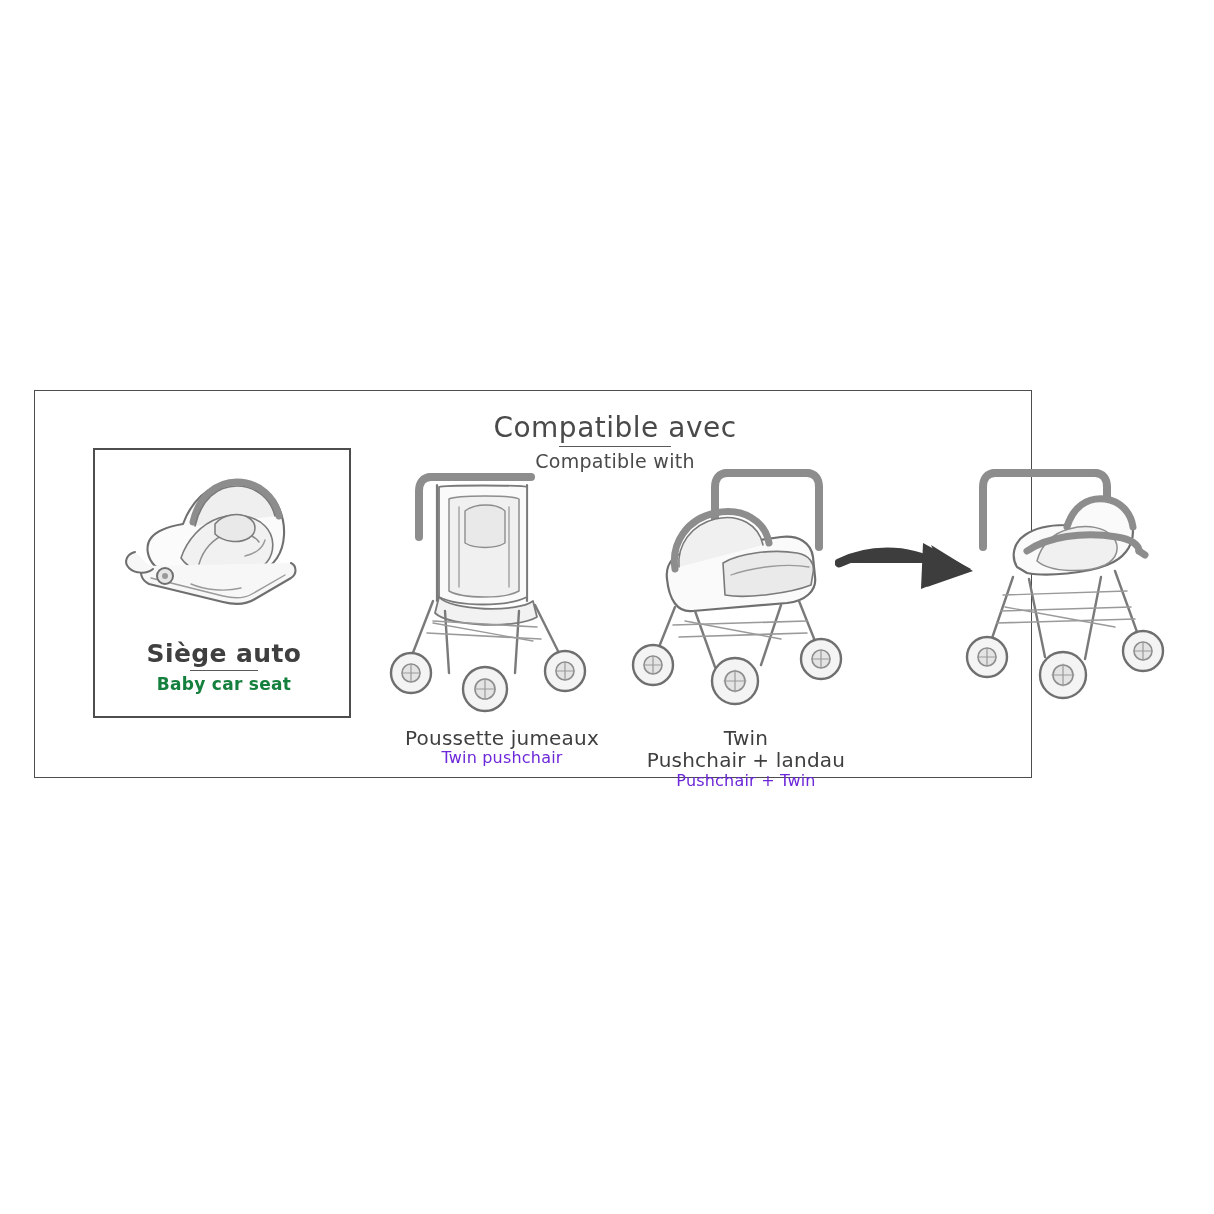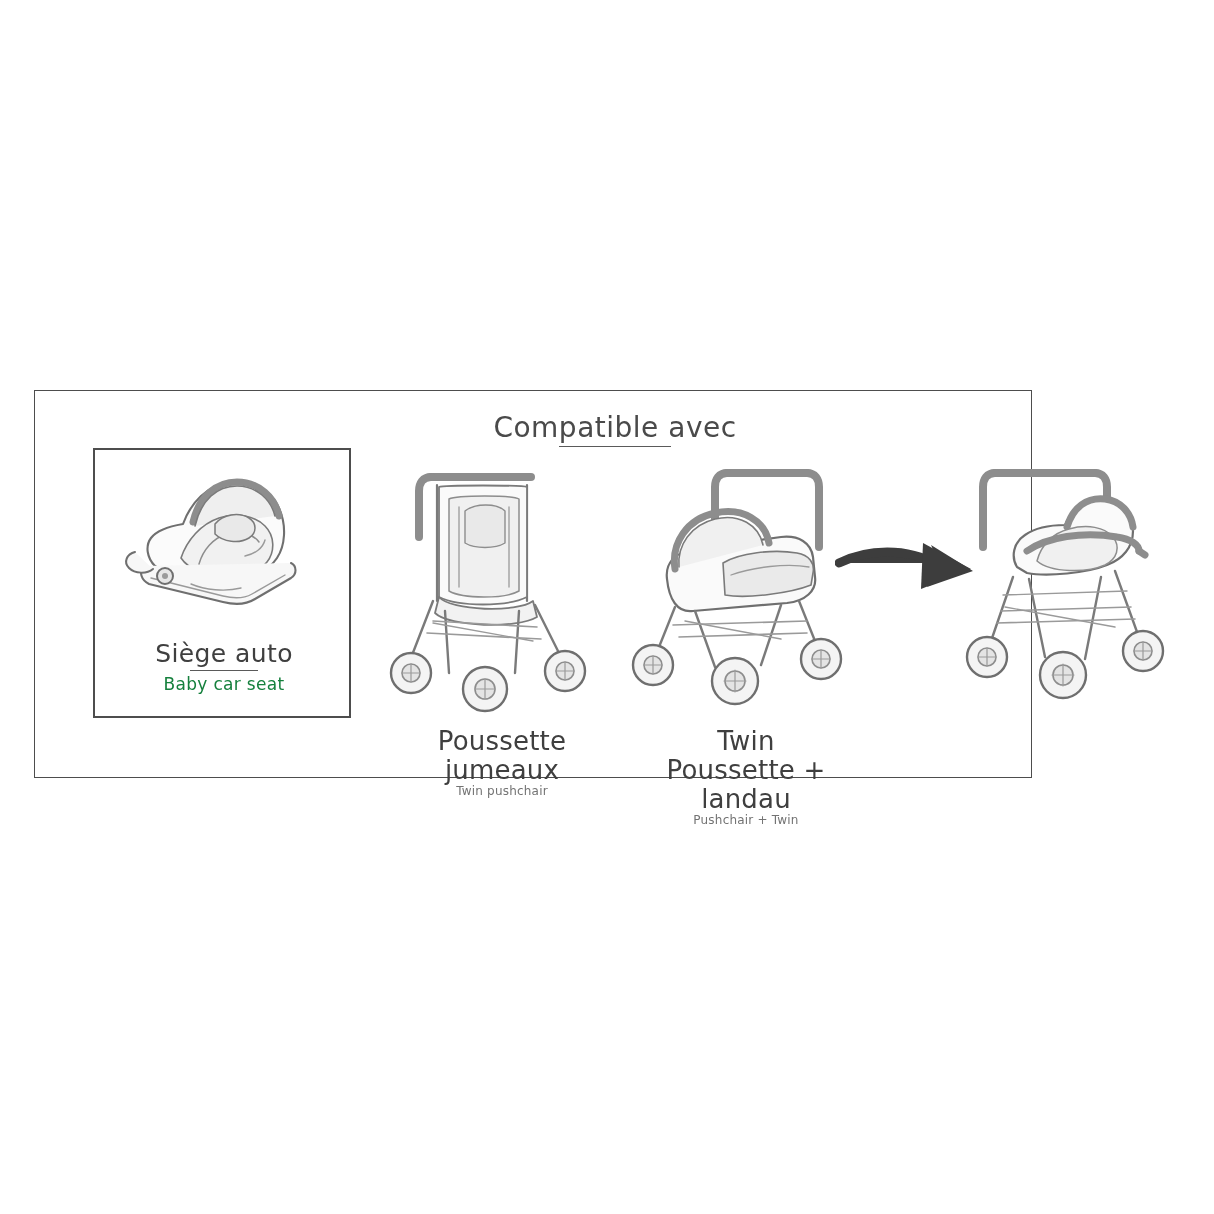--- a/index.html
+++ b/index.html
@@ -58,20 +58,21 @@
   
   #seat-box {
     position: absolute;
     left: 58px;
     top: 57px;
     width: 258px;
     height: 270px;
     border: 2px solid #4d4d4d;
     box-sizing: border-box;
     background: #fff;
+    font-weight: bold;
   }
   #seat-box .art {
     position: absolute;
     left: 0;
     top: 4px;
     width: 258px;
     height: 170px;
   }
   #seat-box .caption {
     position: absolute;
@@ -103,28 +104,28 @@
     position: absolute;
     text-align: center;
   }
   .item .art {
     display: block;
   }
   .item .cap {
     margin-top: 2px;
   }
   .item .cap .fr {
-    font-size: 26px;
+    font-size: 20px;
     color: #3f3f3f;
     line-height: 1.12;
     letter-spacing: 0.2px;
   }
   .item .cap .en {
-    font-size: 12px;
-    color: #737373;
+    font-size: 16px;
+    color: #6d28d9;
     line-height: 1.15;
     letter-spacing: 0.2px;
   }
 
   #item-twin  { left: 352px; top: 60px;  width: 230px; }
   #item-combi { left: 596px; top: 60px;  width: 230px; }
   #item-result{ left: 920px; top: 60px;  width: 230px; }
 
   #arrow {
     position: absolute;
@@ -135,20 +136,21 @@
   }
 </style>
 </head>
 <body>
 
 <div id="panel">
 
   <div id="heading">
     <div class="fr">Compatible avec</div>
     <div class="rule"></div>
+    <div class="en">Compatible with</div>
   </div>
 
   <div id="seat-box">
     <div class="art">
       <svg viewBox="0 0 258 170" width="258" height="170" xmlns="http://www.w3.org/2000/svg">
         <g fill="none" stroke="#6f6f6f" stroke-width="2.1" stroke-linecap="round" stroke-linejoin="round">
 
           <path d="M60 112 C52 104 50 92 56 84 C62 76 76 72 88 70
                    C96 48 112 32 134 28 C156 24 176 36 184 54
                    C192 72 190 92 182 104 C174 116 158 124 140 127
@@ -267,21 +269,21 @@
           <circle cx="104" cy="230" r="23" fill="#f4f4f4" stroke="#6f6f6f" stroke-width="2.4"></circle>
           <circle cx="104" cy="230" r="10" fill="#e4e4e4" stroke="#8d8d8d" stroke-width="1.6"></circle>
           <path d="M22 205 L22 223 M13 214 L31 214" stroke="#9a9a9a" stroke-width="1.2"></path>
           <path d="M190 199 L190 217 M181 208 L199 208" stroke="#9a9a9a" stroke-width="1.2"></path>
           <path d="M104 219 L104 241 M93 230 L115 230" stroke="#9a9a9a" stroke-width="1.2"></path>
         </g>
       </svg>
     </div>
     <div class="cap">
       <div class="fr">Twin</div>
-      <div class="fr">Poussette + landau</div>
+      <div class="fr">Pushchair + landau</div>
       <div class="en">Pushchair + Twin</div>
     </div>
   </div>
 
   <div id="arrow">
     <svg viewBox="0 0 140 70" width="140" height="70" xmlns="http://www.w3.org/2000/svg">
       <path d="M4 22 C30 6 74 4 104 22 L96 4 L138 30 L92 46 L104 22" fill="#3d3d3d" stroke="none"></path>
       <path d="M4 22 C32 8 72 6 102 24" fill="none" stroke="#3d3d3d" stroke-width="9" stroke-linecap="round"></path>
       <path d="M88 2 L136 28 L86 48 Z" fill="#3d3d3d" stroke="none"></path>
     </svg>

